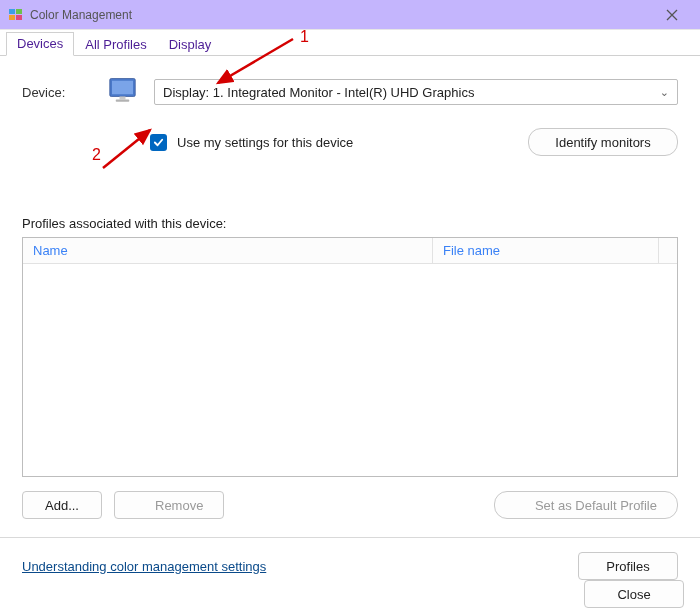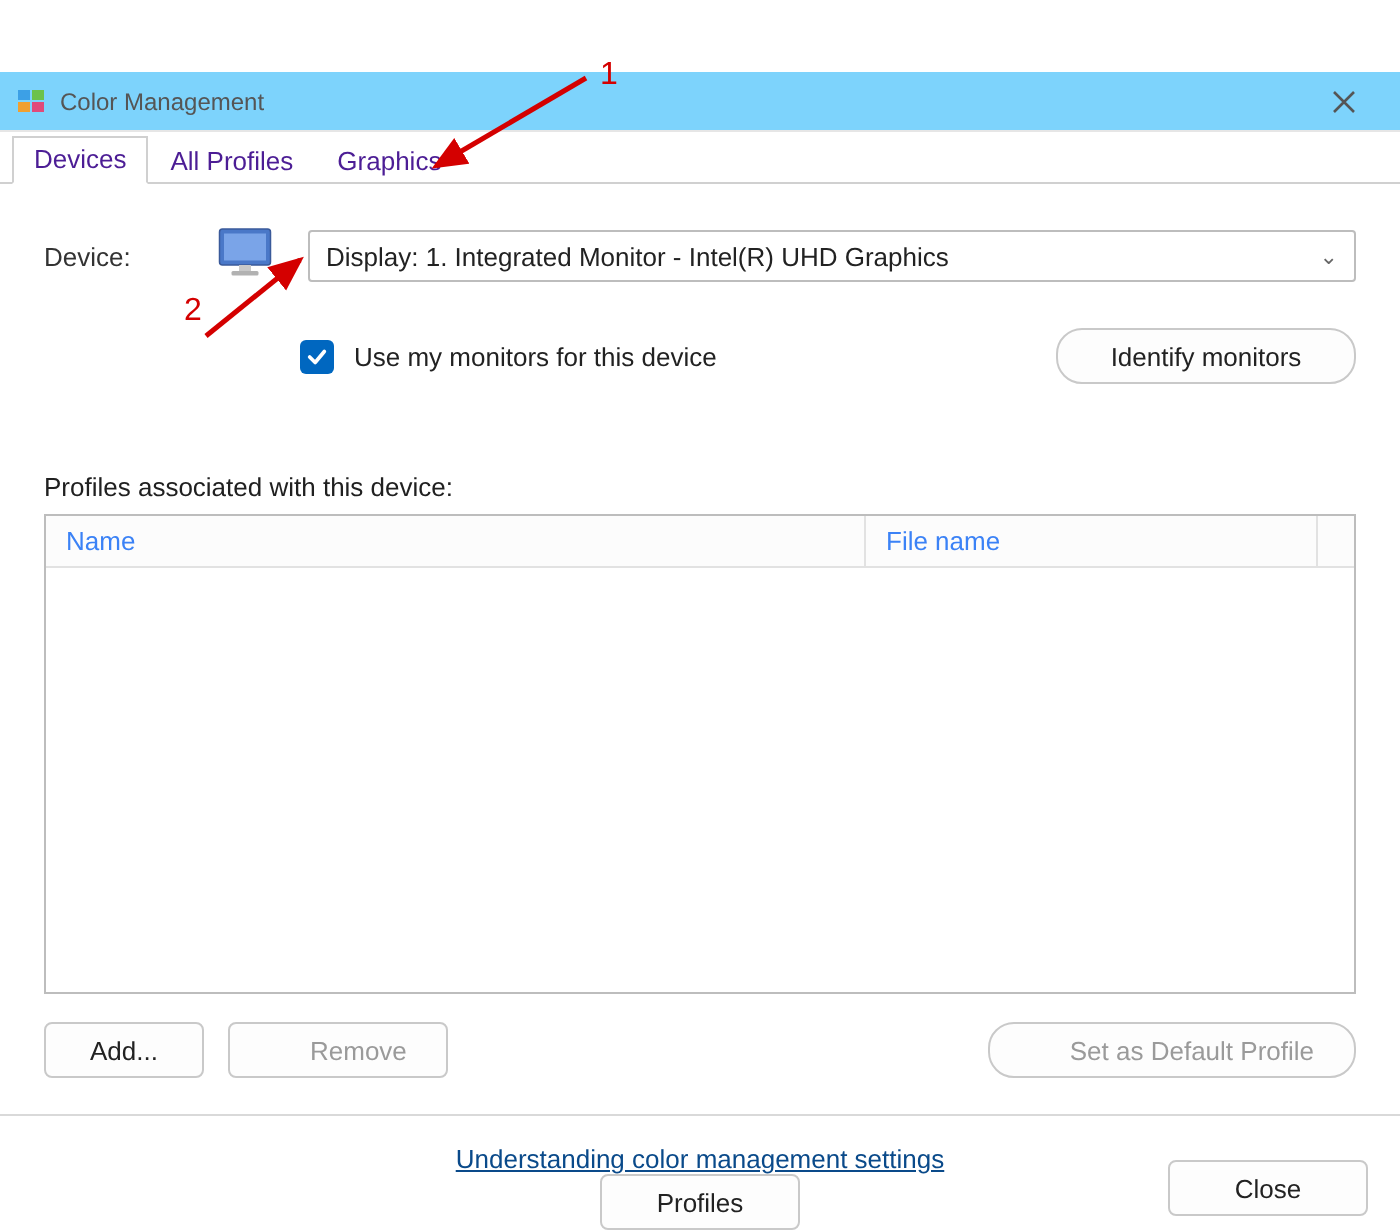--- a/index.html
+++ b/index.html
@@ -14,22 +14,21 @@
     position: relative;
     overflow: hidden;
   }
   
   .titlebar {
     height: 30px;
     display: flex;
     align-items: center;
     padding: 0 8px;
     border-bottom: 1px solid #e6e6e6;
-    background: #7dd3fc;
-    margin-top: 36px;
+    background: #c4b5fd;
   }
   .titlebar .app-icon {
     width: 16px; height: 16px;
     margin-right: 6px;
     display: inline-flex;
   }
   .titlebar .app-icon svg { width:16px; height:16px; }
   .titlebar .title { flex: 1; font-size: 12px; color: #555; }
   .titlebar .close {
     width: 40px; height: 28px;
@@ -111,21 +110,21 @@
     border:1px solid #c9c9c9;
     border-radius:4px;
     background:#fdfdfd;
     font-size:13px;
     color:#222;
     display:inline-flex; align-items:center; justify-content:center;
     min-width: 80px;
   }
   .btn.wide { min-width: 150px; border-radius: 13px; }
   .btn.disabled { color:#9a9a9a;padding-left:40px; }
-  .section-label { margin-top:44px; font-size:13px; }
+  .section-label { margin-top:60px; font-size:13px; }
 
   .profiles-box {
     margin-top:6px;
     border:1px solid #bdbdbd;
     height:240px;
     display:flex; flex-direction:column;
     background:#fff;
   }
   .profiles-header {
     display:flex;
@@ -150,21 +149,20 @@
   .btn-row .flex { flex:1; }
 
   .bottom-sep {
     border-top:1px solid #d9d9d9;
     margin: 18px -22px 0 -22px;
   }
   .bottom-row {
     display:flex;
     align-items:center;
     padding-top:14px;
-    flex-direction:column;
   }
   .link {
     color:#0a4a8a;
     text-decoration: underline;
     font-size:13px;
   }
   .bottom-row .flex { flex:1; }
 
   .footer {
     position:absolute;
@@ -197,21 +195,21 @@
   <div class="close">
     <svg width="12" height="12" viewBox="0 0 12 12">
         <path d="M1 1 L11 11 M11 1 L1 11" stroke="#555" stroke-width="1.3"></path>
       </svg>
   </div>
 </div>
 
 <div class="tabstrip">
   <div class="tab active"><span>Devices</span></div>
   <div class="tab"><span>All Profiles</span></div>
-  <div class="tab"><span>Graphics</span></div>
+  <div class="tab"><span>Display</span></div>
 </div>
 
 <div class="pane">
 
   <div class="device-row">
     <div class="device-label">Device:</div>
     <div class="monitor-icon">
       <svg viewBox="0 0 48 48">
         <rect x="5" y="6" width="34" height="24" rx="2" fill="#4a78c8" stroke="#3a5a9a"></rect>
         <rect x="8" y="9" width="28" height="18" fill="#7aa4e8"></rect>
@@ -224,21 +222,21 @@
       <span class="chev">⌄</span>
     </div>
   </div>
 
   <div class="row2">
     <div class="checkbox">
       <svg width="11" height="11" viewBox="0 0 12 12">
           <path d="M2 6 L5 9 L10 3" stroke="#fff" stroke-width="2" fill="none" stroke-linecap="round" stroke-linejoin="round"></path>
         </svg>
     </div>
-    <span class="check-label">Use my monitors for this device</span>
+    <span class="check-label">Use my settings for this device</span>
     <div class="spacer"></div>
     <div class="btn wide">
         <span>Identify monitors</span>
       </div>
   </div>
 
   <div class="section-label">Profiles associated with this device:</div>
 
   <div class="profiles-box">
     <div class="profiles-header">

